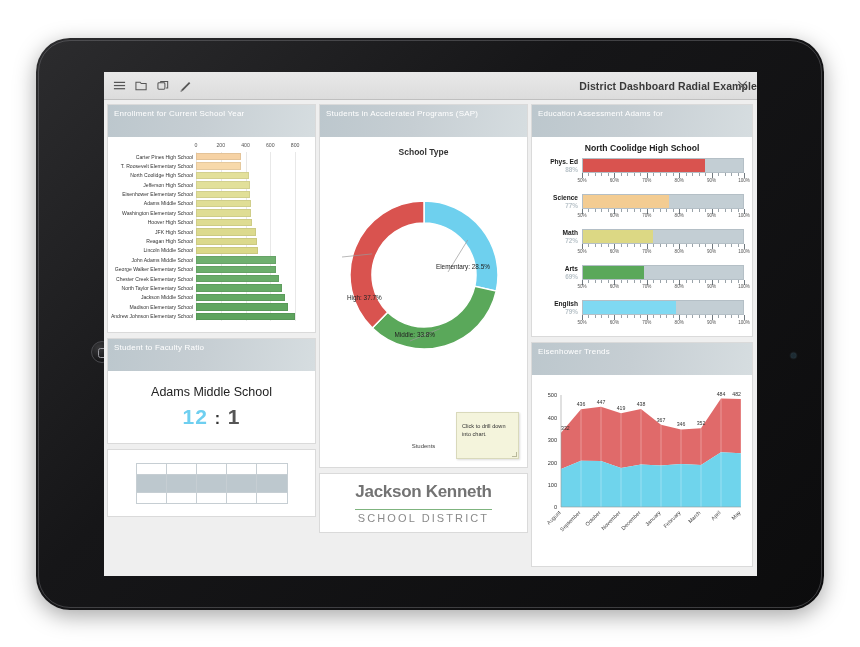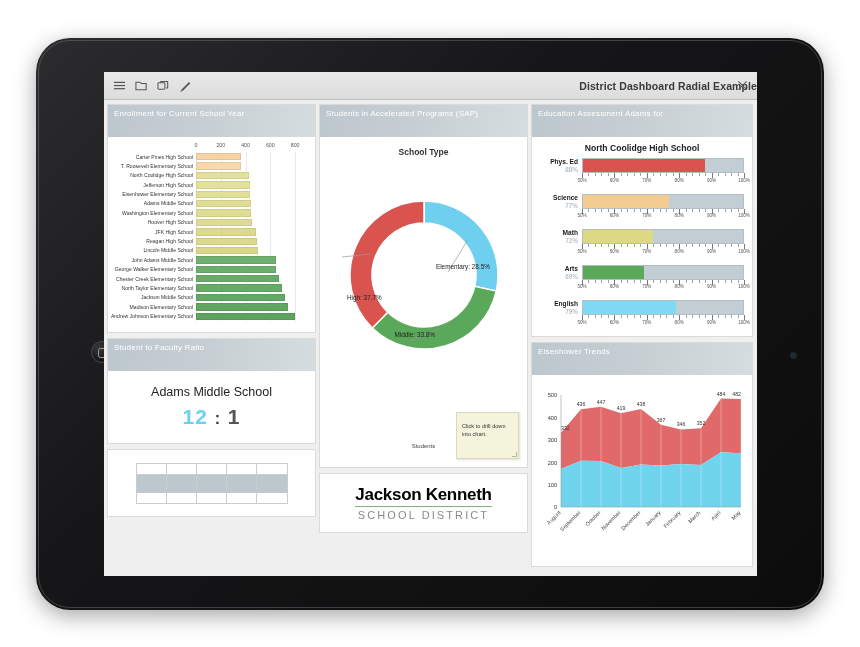--- a/index.html
+++ b/index.html
@@ -154,22 +154,22 @@
     background: #f4f4dc;
     border: 1px solid #d9d9bb;
     box-shadow: 1px 1px 2px rgba(0,0,0,0.14);
     font-size: 5.6px; color: #333; padding: 9px 5px; line-height: 1.5;
   }
   #note-grip { position:absolute; right:1.5px; bottom:1.5px; width:5px; height:5px;
     border-right:1px solid #b9b99b; border-bottom:1px solid #b9b99b; }
   
   #logo-body { height: 58px; display:flex; flex-direction:column;
     align-items:center; justify-content:center; background:#fff; }
-  #logo-main { font-size: 17px; font-weight: bold; color: #000000;
-    letter-spacing: -0.3px; border-bottom: 1.2px solid #7fb47f; padding-bottom:1px;}
+  #logo-main { font-size: 17px; font-weight: bold; color: #737373;
+    letter-spacing: -0.3px; border-bottom: 1.2px solid #7fb47f; padding-bottom:7px;}
   #logo-sub { font-size: 11px; color: #8a8a8a; letter-spacing: 2.1px; margin-top: 2px; }
 
   
   #assess-body { height: 199px; padding: 6px 8px 4px 8px; background:#fff; }
   #assess-title { text-align:center; font-size: 8.6px; font-weight:bold; color:#222; margin-bottom: 5px;}
   .bullet-row { display: flex; align-items: flex-start; margin-bottom: 5.5px; height: 30px; }
   .bullet-lbl { width: 42px; text-align: right; padding-right: 4px; flex: none; }
   .bullet-name { font-size: 6.6px; font-weight: bold; color: #1a1a1a; line-height: 8px; }
   .bullet-pct  { font-size: 6.4px; font-weight: bold; color: #b9c3c9; line-height: 8px; }
   .bullet-col { flex: 1; }

